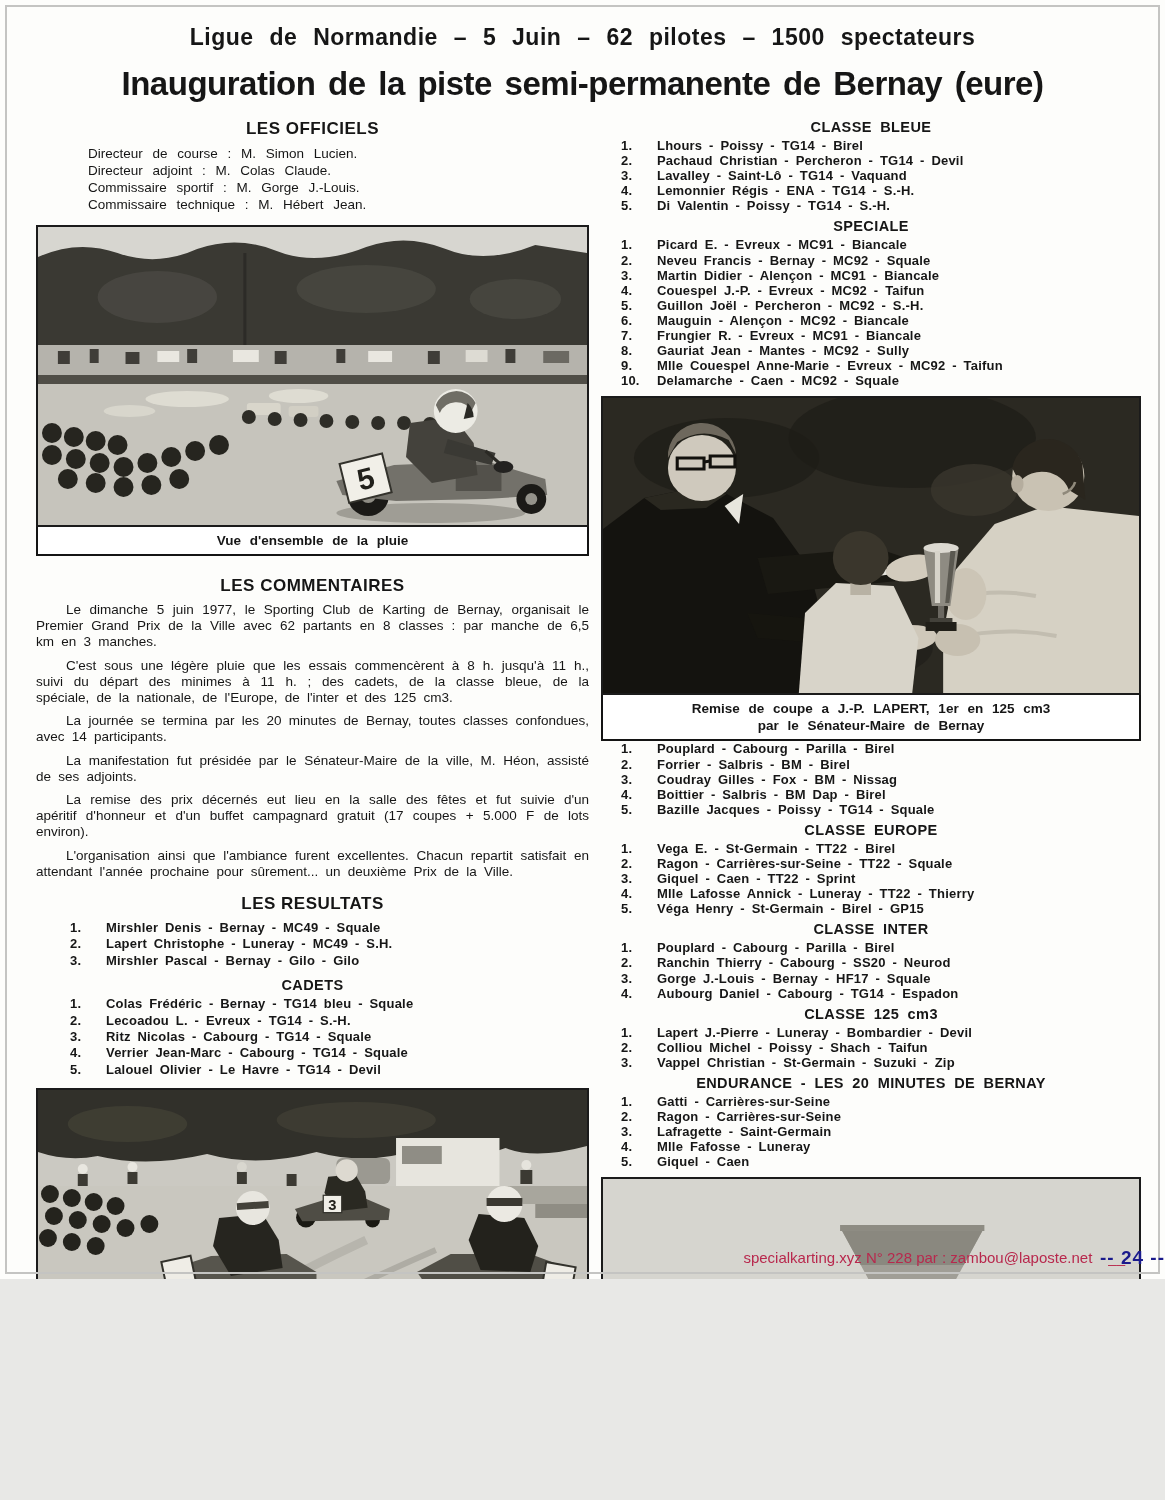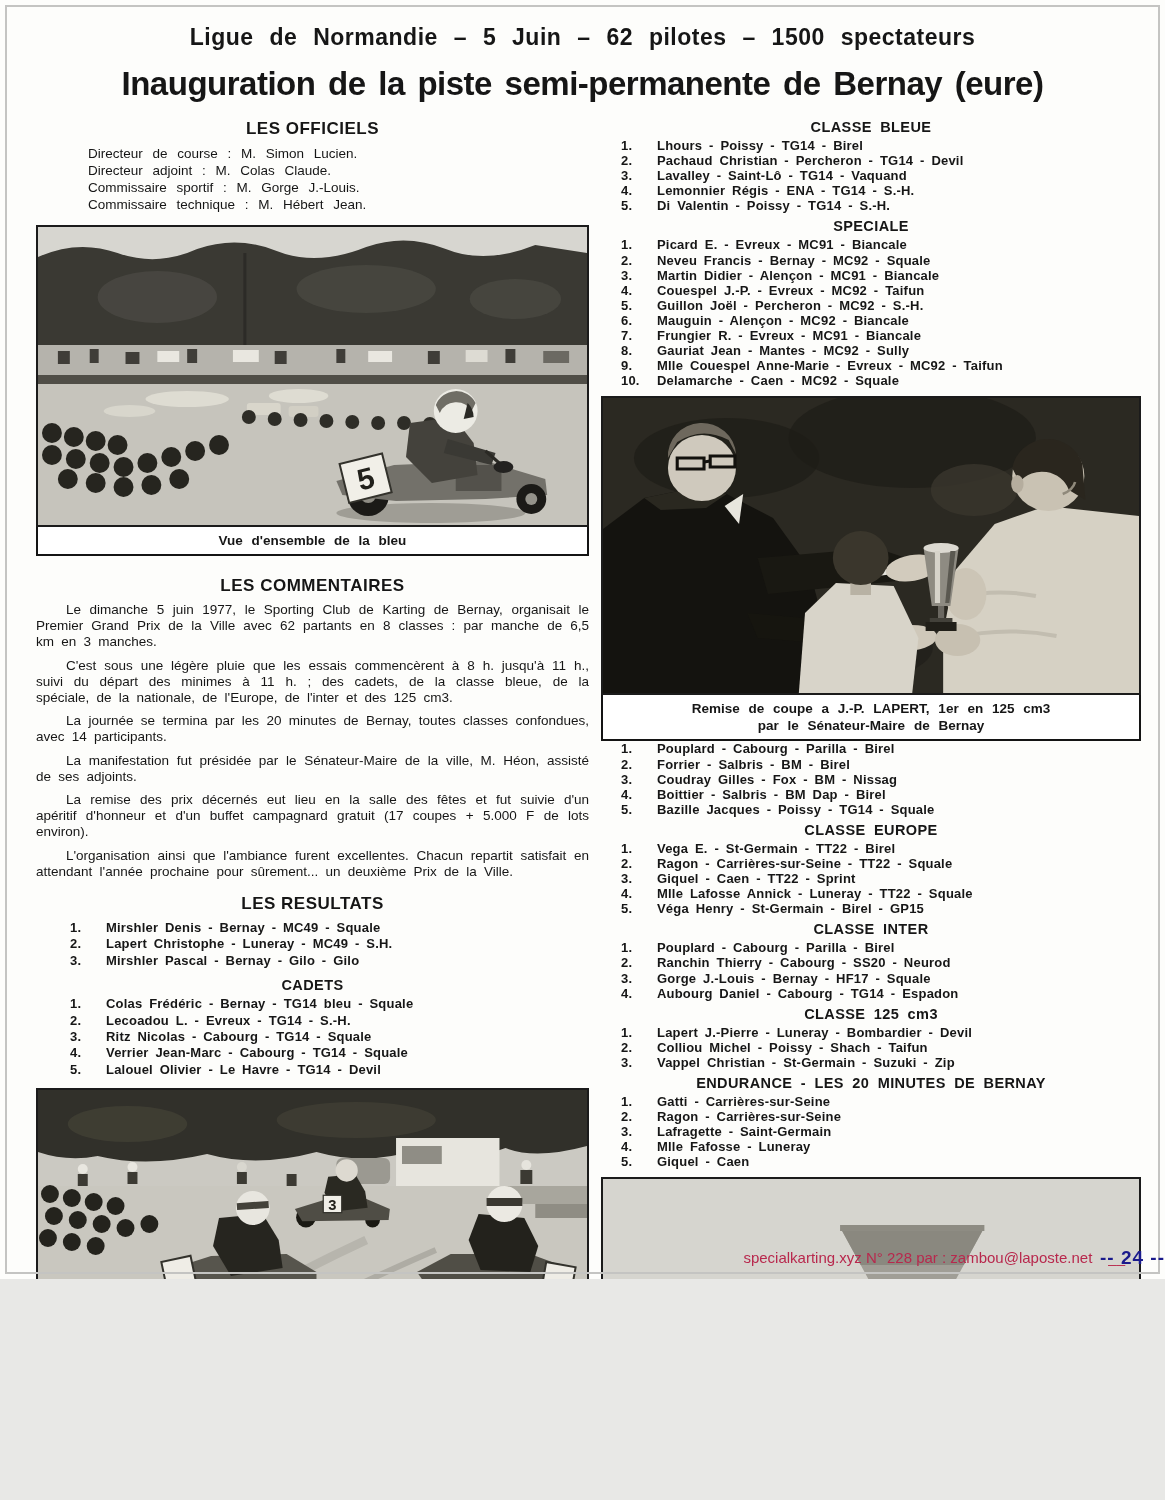--- a/index.html
+++ b/index.html
@@ -154,21 +154,21 @@
               <circle cx="196" cy="104" r="15" fill="#1b1a17"></circle>
               <circle cx="196" cy="104" r="6" fill="#94928a"></circle>
               <g transform="translate(10,88) rotate(-14)">
                 <rect x="-2" y="-20" width="44" height="40" fill="#f1efe8" stroke="#33322c" stroke-width="2"></rect>
                 <text x="20" y="11" text-anchor="middle" font-family="Liberation Sans, sans-serif" font-size="30" font-weight="bold" fill="#21201b">5</text>
               </g>
             </g>
           </svg>
         </div>
         <figcaption>
-          <span>Vue d'ensemble de la bleu</span>
+          <span>Vue d'ensemble de la pluie</span>
         </figcaption>
       </figure>
 
       <section>
         <h2 class="sec" style="margin-top:20px">LES COMMENTAIRES</h2>
         <div>
 
         <p class="par">Le dimanche 5 juin 1977, le Sporting Club de Karting de Bernay, organisait le Premier Grand Prix de la Ville avec 62 partants en 8 classes : par manche de 6,5 km en 3 manches.</p>
             <p class="par">C'est sous une légère pluie que les essais commencèrent à 8 h. jusqu'à 11 h., suivi du départ des minimes à 11 h. ; des cadets, de la classe bleue, de la spéciale, de la nationale, de l'Europe, de l'inter et des 125 cm3.</p>
             <p class="par">La journée se termina par les 20 minutes de Bernay, toutes classes confondues, avec 14 participants.</p>
@@ -467,21 +467,21 @@
           <div class="res-row">
             <span class="n">2.</span>
             <span class="t">Ragon - Carrières-sur-Seine - TT22 - Squale</span>
           </div>
           <div class="res-row">
             <span class="n">3.</span>
             <span class="t">Giquel - Caen - TT22 - Sprint</span>
           </div>
           <div class="res-row">
             <span class="n">4.</span>
-            <span class="t">Mlle Lafosse Annick - Luneray - TT22 - Squale</span>
+            <span class="t">Mlle Lafosse Annick - Luneray - TT22 - Thierry</span>
           </div>
           <div class="res-row">
             <span class="n">5.</span>
             <span class="t">Véga Henry - St-Germain - Birel - GP15</span>
           </div>
         </div>
 
       <h3 class="sub">CLASSE INTER</h3>
       <div class="res">
 

